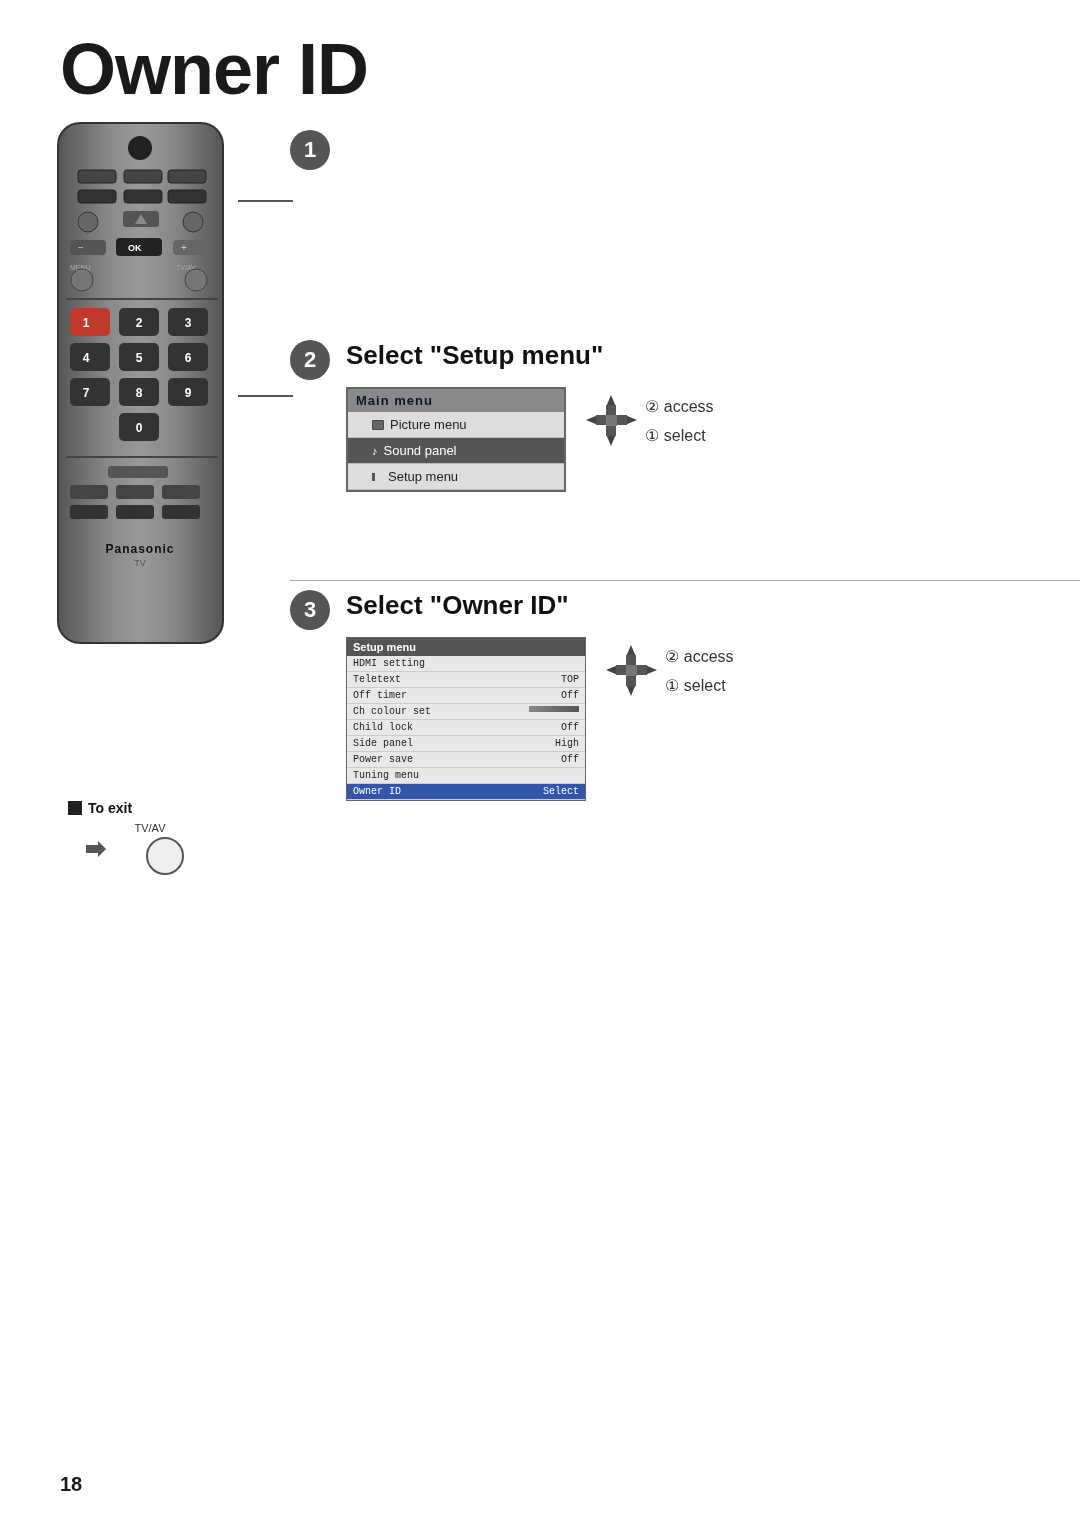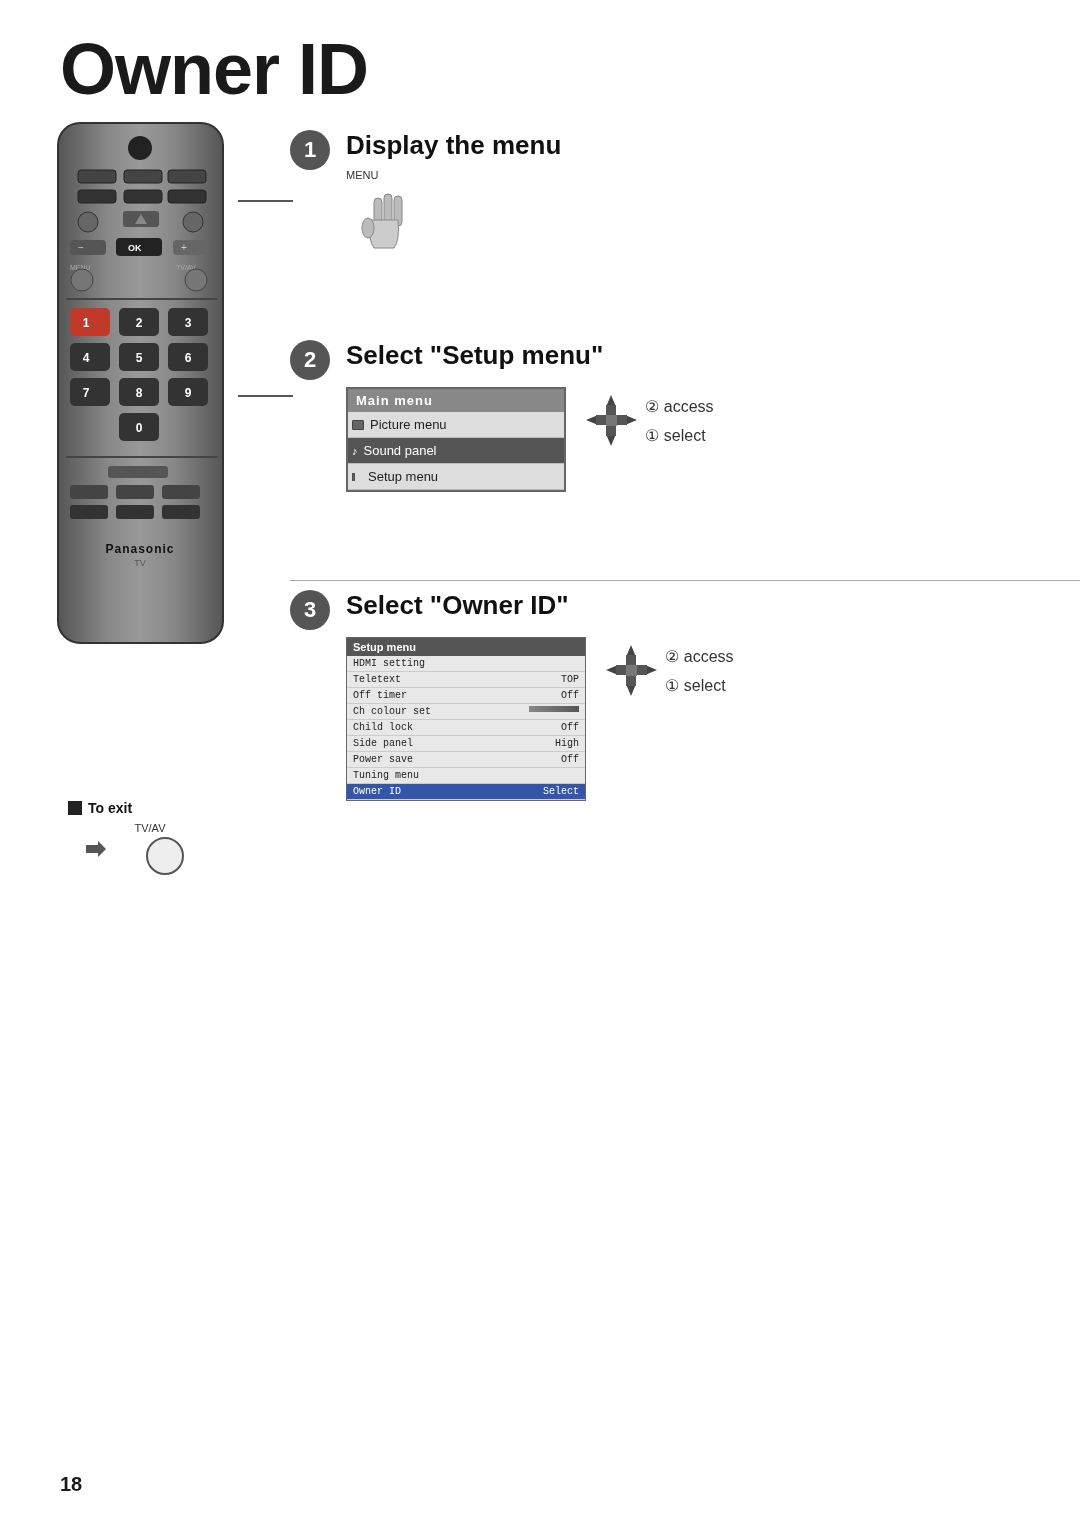--- a/index.html
+++ b/index.html
@@ -83,29 +83,29 @@
     
     .main-menu-box {
       border: 2px solid #666;
       width: 220px;
       background: #f0f0f0;
       font-size: 13px;
     }
 
     .main-menu-title {
       background: #888;
-      color: #ffffff;
+      color: #0f172a;
       padding: 4px 8px;
       font-size: 13px;
       font-weight: bold;
       letter-spacing: 1px;
     }
 
     .menu-item {
-      padding: 5px 4px;
+      padding: 5px 24px;
       display: flex;
       align-items: center;
       gap: 6px;
       color: #222;
       background: #ddd;
       border-bottom: 1px solid #bbb;
     }
 
     .menu-item.highlighted {
       background: #555;
@@ -323,38 +323,20 @@
     <text x="92" y="435" font-size="12" fill="#111" font-weight="bold" text-anchor="middle" letter-spacing="1">Panasonic</text>
     <text x="92" y="448" font-size="9" fill="#555" text-anchor="middle">TV</text>
   </svg>
 </div>
 
 <div style="position:absolute; top:200px; left:238px; width:55px; height:2px; background:#555;"></div>
 <div style="position:absolute; top:395px; left:238px; width:55px; height:2px; background:#555;"></div>
 
 <div class="step1-container">
   <div class="step-badge step-circle-1">1</div>
-  <div class="step1-content">
-    <div class="step-heading">Display the menu</div>
-    <div class="menu-label-small">MENU</div>
-
-    <svg width="70" height="80" viewBox="0 0 70 80">
-
-      <g transform="translate(10,5)">
-
-        <rect x="18" y="8" width="8" height="28" rx="4" fill="#bbb" stroke="#888" stroke-width="1"></rect>
-        <rect x="28" y="4" width="8" height="32" rx="4" fill="#bbb" stroke="#888" stroke-width="1"></rect>
-        <rect x="38" y="6" width="8" height="30" rx="4" fill="#bbb" stroke="#888" stroke-width="1"></rect>
-
-        <path d="M14,30 Q12,50 18,58 L38,58 Q44,50 42,30 Z" fill="#ccc" stroke="#888" stroke-width="1"></path>
-
-        <ellipse cx="12" cy="38" rx="6" ry="10" fill="#bbb" stroke="#888" stroke-width="1"></ellipse>
-      </g>
-    </svg>
-  </div>
 </div>
 
 <div class="step2-container">
   <div class="step-badge step-circle-2">2</div>
   <div class="step2-content">
     <div class="step-heading">Select "Setup menu"</div>
     <div style="display:flex; align-items:flex-start; gap:18px; margin-top:8px;">
 
       <div class="main-menu-box">
         <div class="main-menu-title">Main menu</div>

